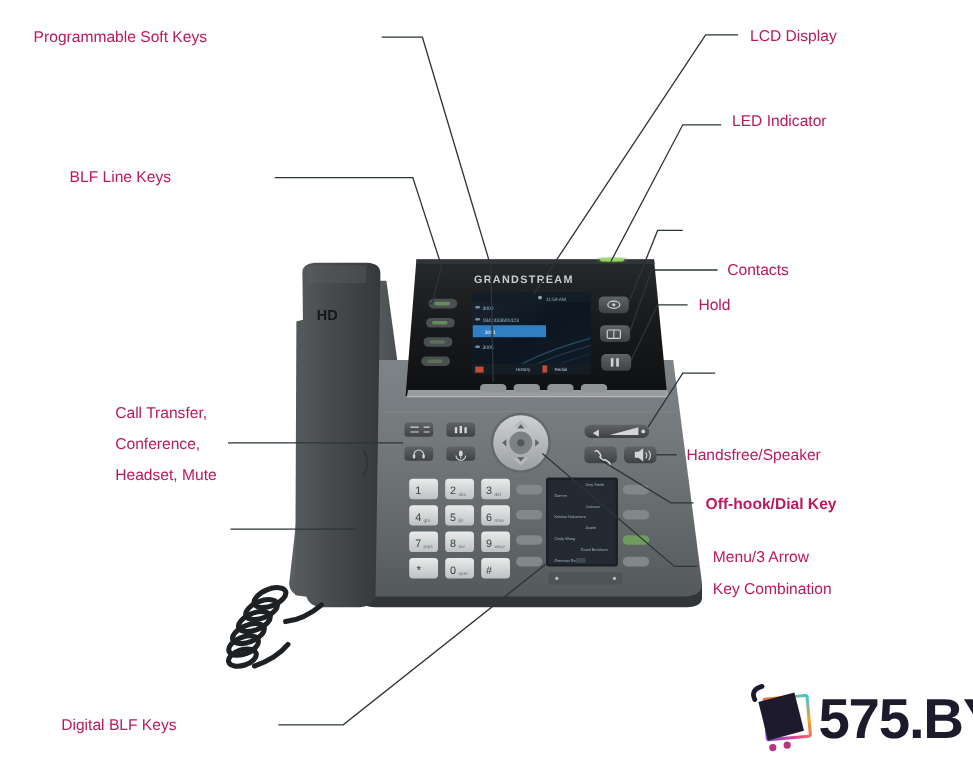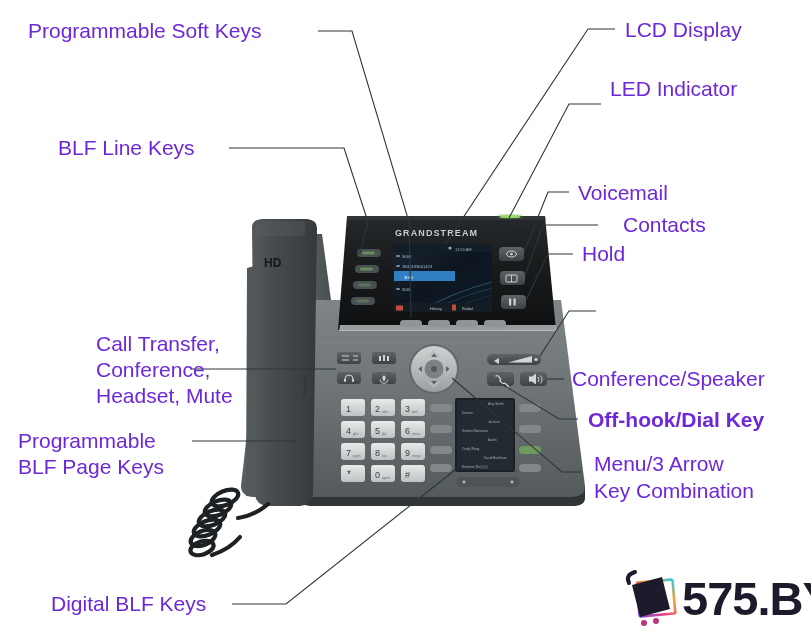--- a/index.html
+++ b/index.html
@@ -8,23 +8,23 @@
     background:#ffffff;
     font-family:"Liberation Sans", sans-serif;
     overflow:hidden;
     position:relative;
   }
   #stage{position:absolute;left:0;top:0;width:811px;height:640px;}
 
   
   .label{
     position:absolute;
-    color:#6d28d9;
+    color:#be185d;
     font-family:"Liberation Sans", sans-serif;
-    font-size:21px;
+    font-size:13px;
     line-height:25px;
     white-space:pre;
     letter-spacing:0px;
   }
   .label.multi{white-space:pre-line;}
 
   
   #lines{position:absolute;left:0;top:0;width:811px;height:640px;pointer-events:none;}
 
   
@@ -409,37 +409,34 @@
   </svg>
 
   <div class="label" style="left:28px;top:18px;">Programmable Soft Keys</div>
 
   <div class="label" style="left:58px;top:135px;text-align:right;">BLF Line Keys</div>
 
   <div class="label multi" style="left:50px;top:331px;line-height:26px;margin-left:46px;">Call Transfer,
 Conference,
 Headset, Mute</div>
 
-  <div class="label multi" style="left:18px;top:428px;line-height:26px;">Programmable
-BLF Page Keys</div>
 
   <div class="label" style="left:51px;top:591px;">Digital BLF Keys</div>
 
   <div class="label" style="left:625px;top:17px;">LCD Display</div>
 
-  <div class="label" style="left:610px;top:76px;">LED Indicator</div>
-
-  <div class="label" style="left:578px;top:180px;">Voicemail</div>
-
-  <div class="label" style="left:606px;top:212px;margin-left:17px;">Contacts</div>
+  <div class="label" style="left:610px;top:88px;">LED Indicator</div>
+
+
+  <div class="label" style="left:606px;top:212px;">Contacts</div>
 
   <div class="label" style="left:582px;top:241px;text-align:right;">Hold</div>
 
 
-  <div class="label" style="left:572px;top:366px;">Conference/Speaker</div>
+  <div class="label" style="left:572px;top:366px;">Handsfree/Speaker</div>
 
   <div class="label" style="left:588px;top:407px;font-weight:bold;">Off-hook/Dial Key</div>
 
   <div class="label multi" style="left:594px;top:450px;line-height:27px;">Menu/3 Arrow
 Key Combination</div>
 
   <div id="logo">
     <svg width="62" height="64" viewBox="0 0 62 64" style="position:absolute;left:0;top:4px;">
       <defs>
         <linearGradient id="cartStroke" x1="0" y1="1" x2="1" y2="0">

